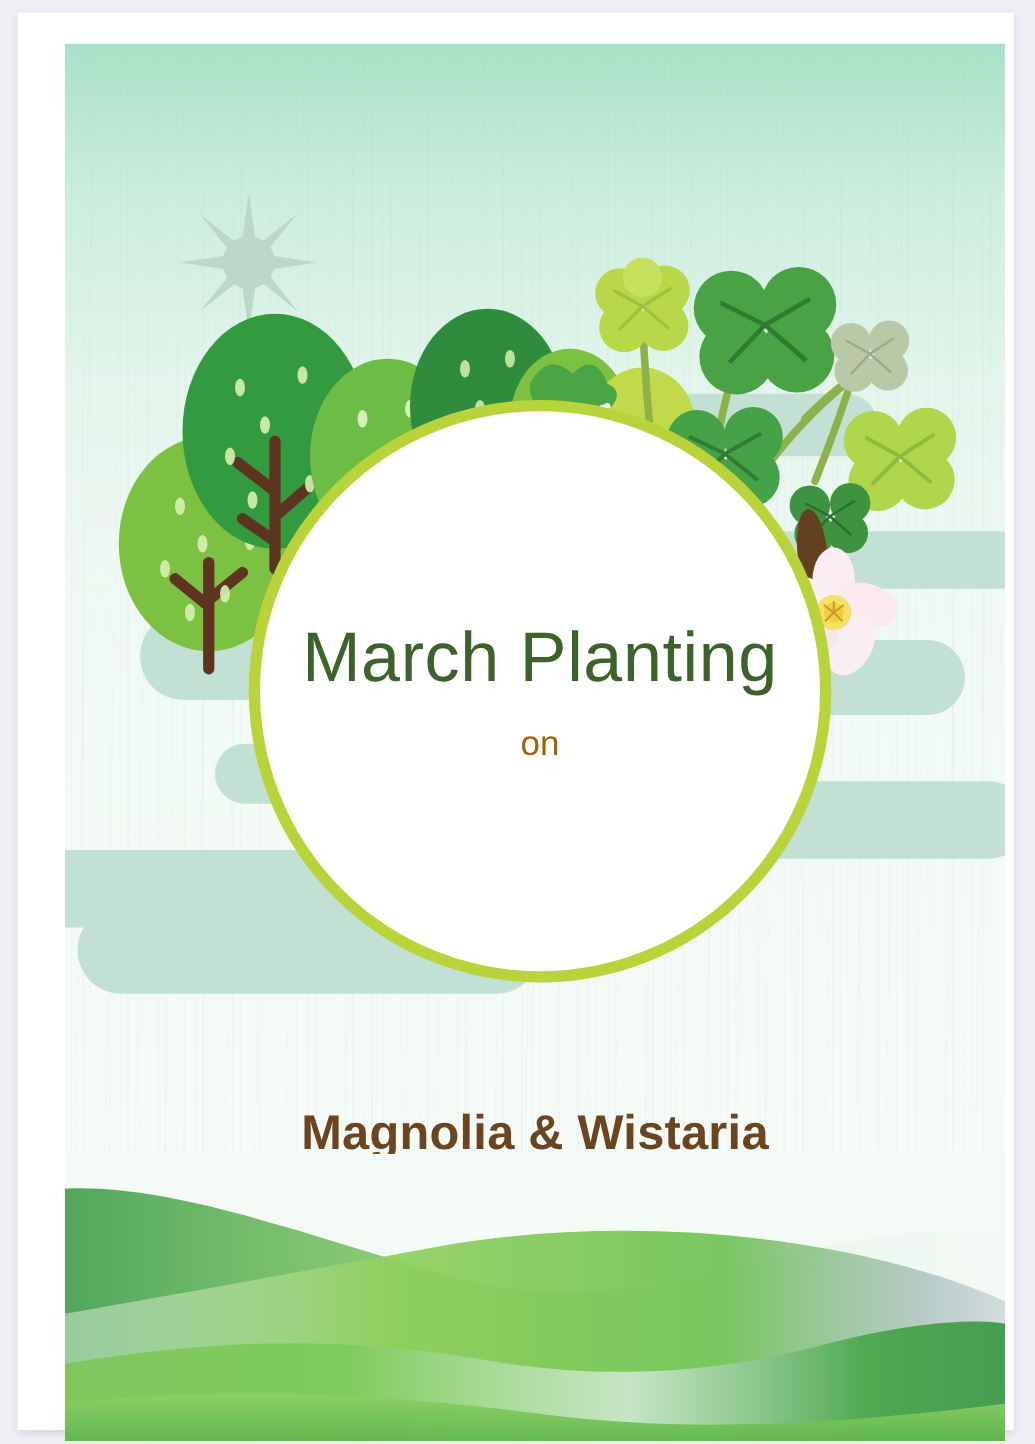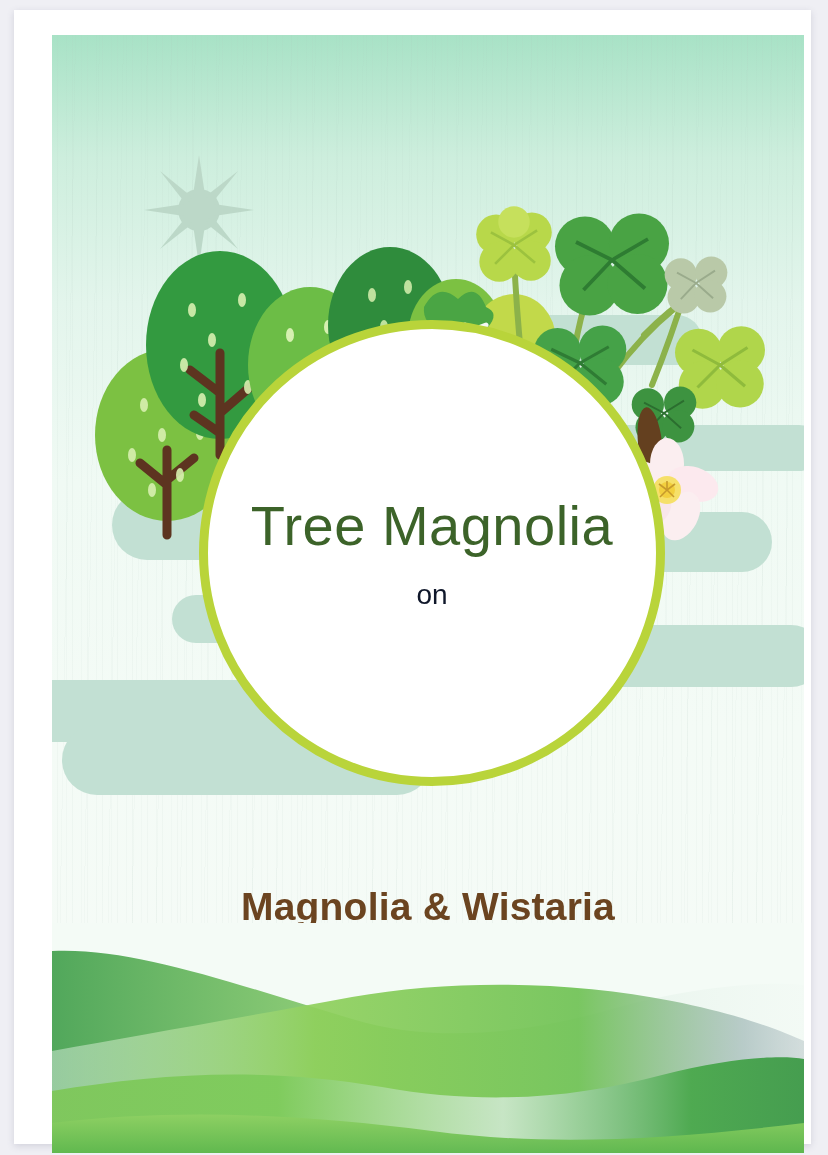--- a/index.html
+++ b/index.html
@@ -60,21 +60,21 @@
   }
   .circle-inner{
     position:absolute;inset:0;display:flex;flex-direction:column;
     align-items:center;justify-content:center;
   }
   .title-main{
     color:#3c6329;font-size:56px;font-weight:400;letter-spacing:.5px;
     line-height:1.05;margin:0;white-space:nowrap;
   }
   .title-on{
-    color:#0f172a;font-size:28px;font-weight:400;margin:26px 0 0 0;line-height:1;
+    color:#a16207;font-size:28px;font-weight:400;margin:26px 0 0 0;line-height:1;
   }
   .title-sub{
     color:#3c6329;font-size:46px;font-weight:400;margin:32px 0 0 0;line-height:1;white-space:nowrap;
   }
 
   
   .info{
     position:absolute;left:0;width:752px;text-align:center;
     color:#6b4420;font-weight:700;
   }
@@ -325,21 +325,21 @@
                 <path d="M0 0 L-7 7"></path>
                 <path d="M0 0 L7 7"></path>
                 <path d="M0 0 L0 -9"></path>
             </g>
           </g>
         </g>
       </svg>
 
       <div class="circle">
         <div class="circle-inner">
-          <div class="title-main">Tree Magnolia</div>
+          <div class="title-main">March Planting</div>
           <div class="title-on">on</div>
         </div>
       </div>
 
       <div class="info info-org">Magnolia &amp; Wistaria</div>
       <div class="info-row">
         <span>DATE: March 12th</span>
         <span>PLACE: on campus</span>
       </div>
 

